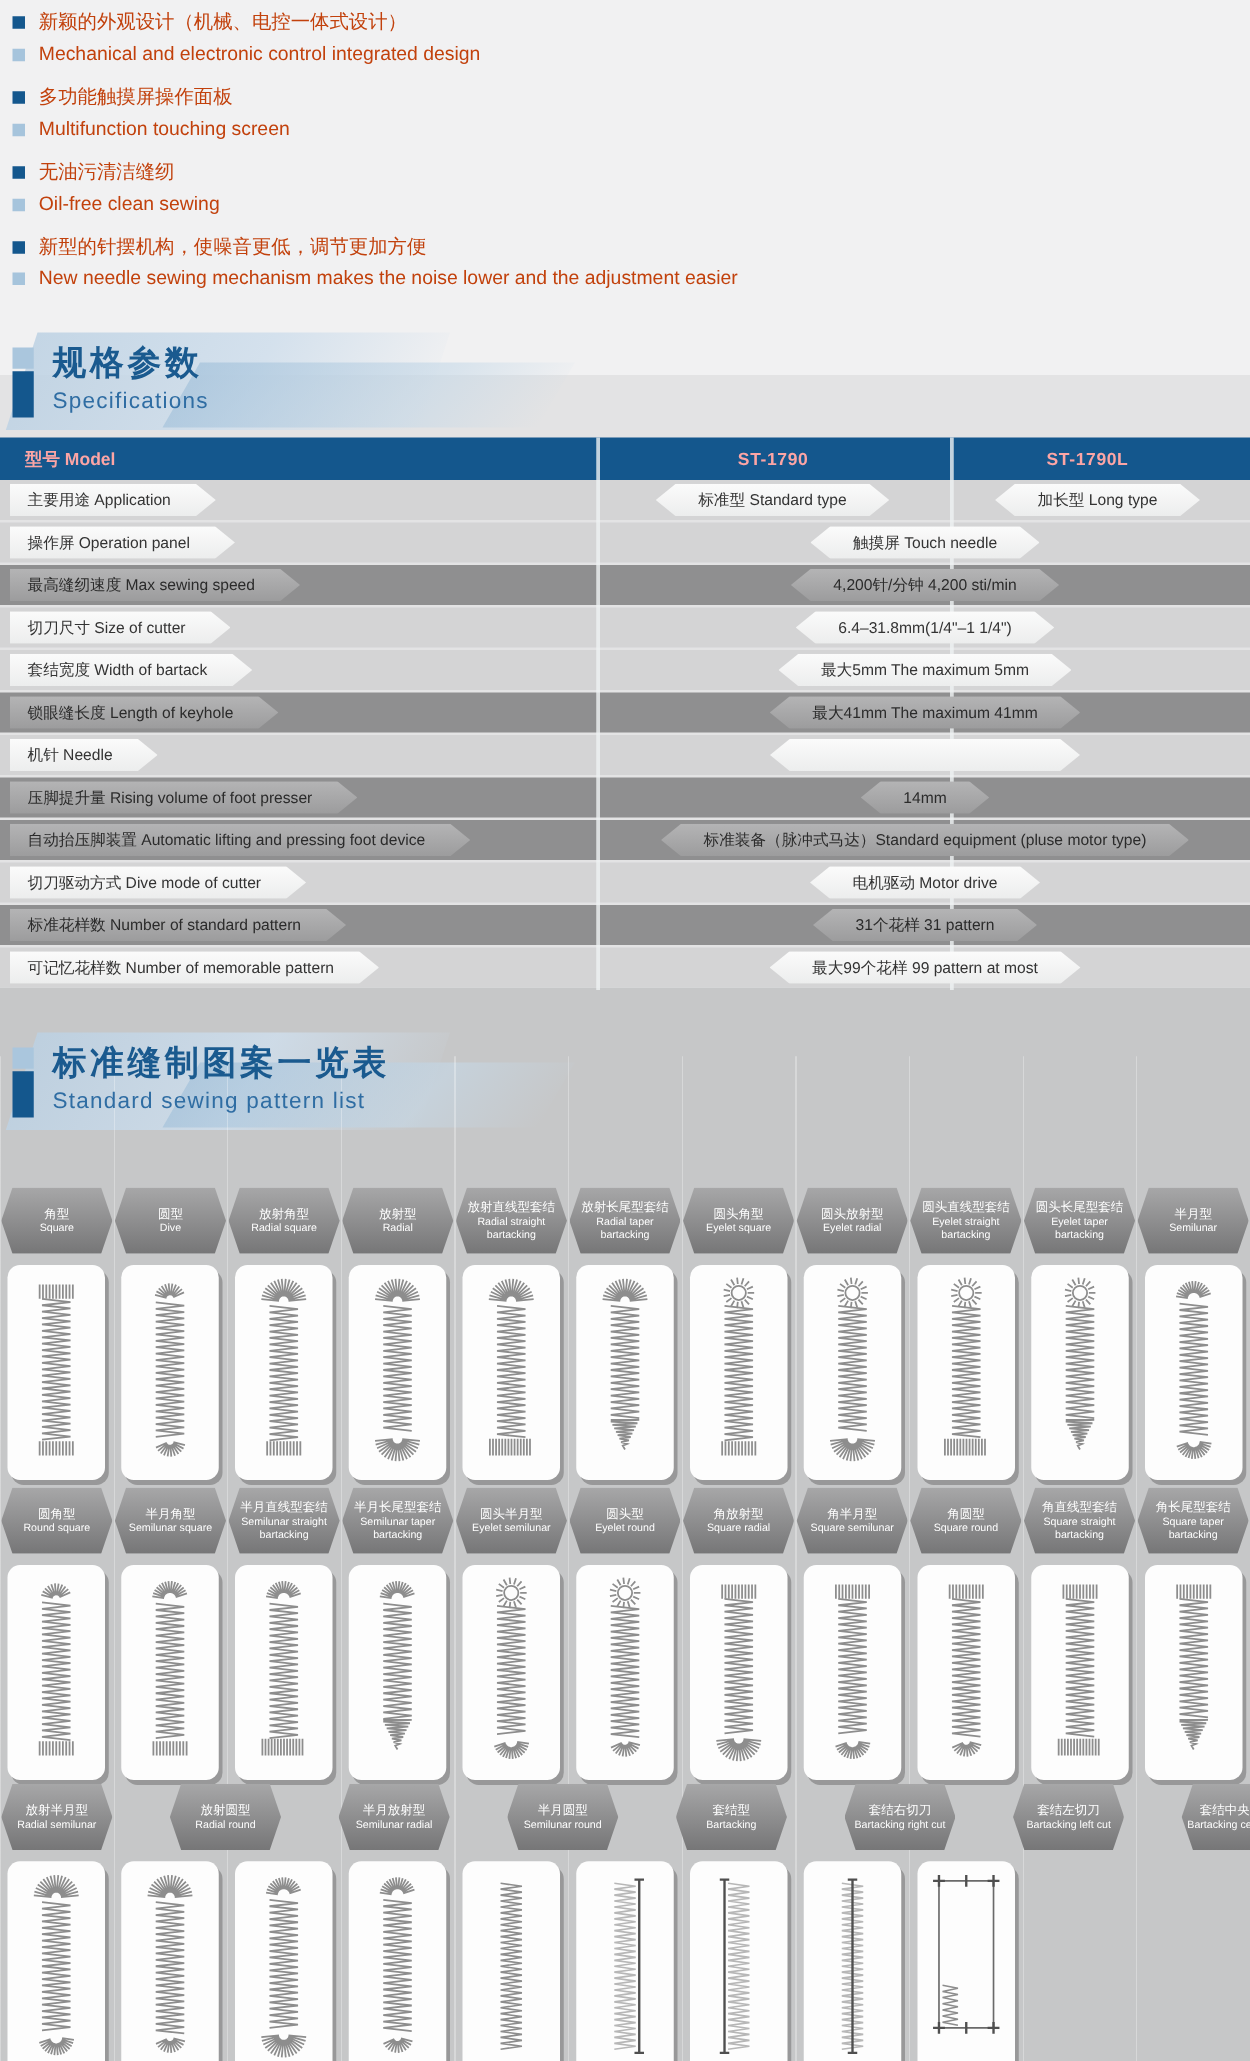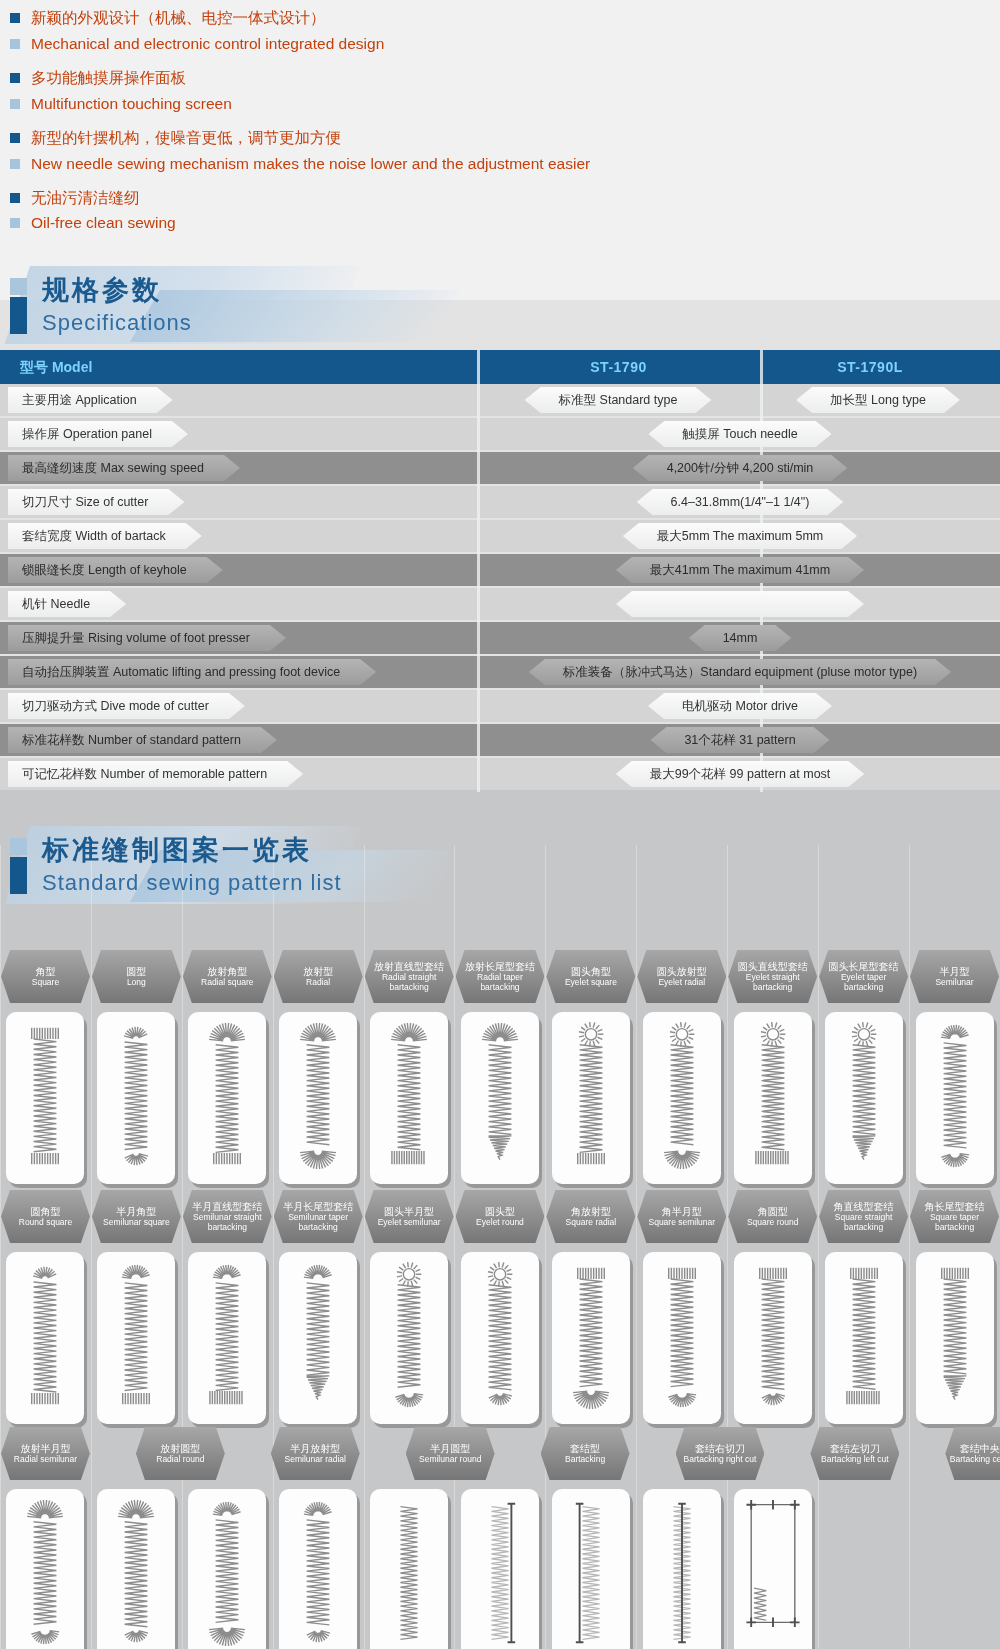--- a/index.html
+++ b/index.html
@@ -28,26 +28,26 @@
       transform:skewX(-18deg);transform-origin:top left;opacity:.85;}
   .sec-ribbon2{position:absolute;left:150px;top:24px;width:300px;height:52px;
       background:linear-gradient(105deg,#9cbdd8 0%,#c6d9e8 65%,rgba(198,217,232,0) 100%);
       transform:skewX(-30deg);transform-origin:top left;opacity:.6;}
   .sec-accent{position:absolute;left:0;top:12px;width:17px;height:56px;
       display:flex;flex-direction:column;}
   .sec-accent .a1{height:17px;background:#aac6dd;}
   .sec-accent .a2{flex:1;background:#14578d;margin-top:2px;}
   .sec-zh{position:absolute;left:32px;top:6px;font-size:27px;font-weight:bold;
       color:#1a5a8f;letter-spacing:3px;z-index:2;}
-  .sec-en{position:absolute;left:32px;top:44px;font-size:22px;
+  .sec-en{position:absolute;left:32px;top:44px;font-size:18px;
       color:#2f6da3;letter-spacing:1px;z-index:2;}
 
   
   #spec-table{position:absolute;top:350px;left:0;width:1000px;height:442px;}
-  #spec-header{position:relative;height:34px;background:#14578d;color:#7dd3fc;}
+  #spec-header{position:relative;height:34px;background:#14578d;color:#fca5a5;}
   .sh-model{position:absolute;left:20px;top:9px;font-size:14px;font-weight:bold;}
   .sh-c1{position:absolute;left:480px;width:277px;top:9px;text-align:center;
       font-size:14px;font-weight:bold;letter-spacing:.5px;}
   .sh-c2{position:absolute;left:760px;width:220px;top:9px;text-align:center;
       font-size:14px;font-weight:bold;letter-spacing:.5px;}
   .spec-div{position:absolute;top:0;height:442px;width:3px;
       background:rgba(238,241,243,.8);z-index:1;}
   #spec-rows{position:relative;}
   .srow{position:relative;height:32px;margin-bottom:2px;}
   .srow.light{background:#d4d4d5;}
@@ -104,35 +104,35 @@
         <span class="feat-txt">多功能触摸屏操作面板</span>
       </div>
       <div class="feat-line">
         <span class="bullet light"></span>
         <span class="feat-txt">Multifunction touching screen</span>
       </div>
     </div>
     <div class="feat-item">
       <div class="feat-line">
         <span class="bullet dark"></span>
+        <span class="feat-txt">无油污清洁缝纫</span>
+      </div>
+      <div class="feat-line">
+        <span class="bullet light"></span>
+        <span class="feat-txt">Oil-free clean sewing</span>
+      </div>
+    </div>
+    <div class="feat-item">
+      <div class="feat-line">
+        <span class="bullet dark"></span>
         <span class="feat-txt">新型的针摆机构，使噪音更低，调节更加方便</span>
       </div>
       <div class="feat-line">
         <span class="bullet light"></span>
         <span class="feat-txt">New needle sewing mechanism makes the noise lower and the adjustment easier</span>
-      </div>
-    </div>
-    <div class="feat-item">
-      <div class="feat-line">
-        <span class="bullet dark"></span>
-        <span class="feat-txt">无油污清洁缝纫</span>
-      </div>
-      <div class="feat-line">
-        <span class="bullet light"></span>
-        <span class="feat-txt">Oil-free clean sewing</span>
       </div>
     </div>
   </div>
 
 <div class="sec-head" id="spec-head">
   <div class="sec-ribbon1"></div>
   <div class="sec-ribbon2"></div>
   <div class="sec-accent">
     <div class="a1"></div>
     <div class="a2"></div>
@@ -217,21 +217,21 @@
     <div class="pg-banners" style="top: 103px;">
       <div class="pg-b">
         <div class="pg-b-in">
           <div class="pg-zh">角型</div>
           <div class="pg-en">Square</div>
         </div>
       </div>
       <div class="pg-b">
         <div class="pg-b-in">
           <div class="pg-zh">圆型</div>
-          <div class="pg-en">Long</div>
+          <div class="pg-en">Dive</div>
         </div>
       </div>
       <div class="pg-b">
         <div class="pg-b-in">
           <div class="pg-zh">放射角型</div>
           <div class="pg-en">Radial square</div>
         </div>
       </div>
       <div class="pg-b">
         <div class="pg-b-in">

